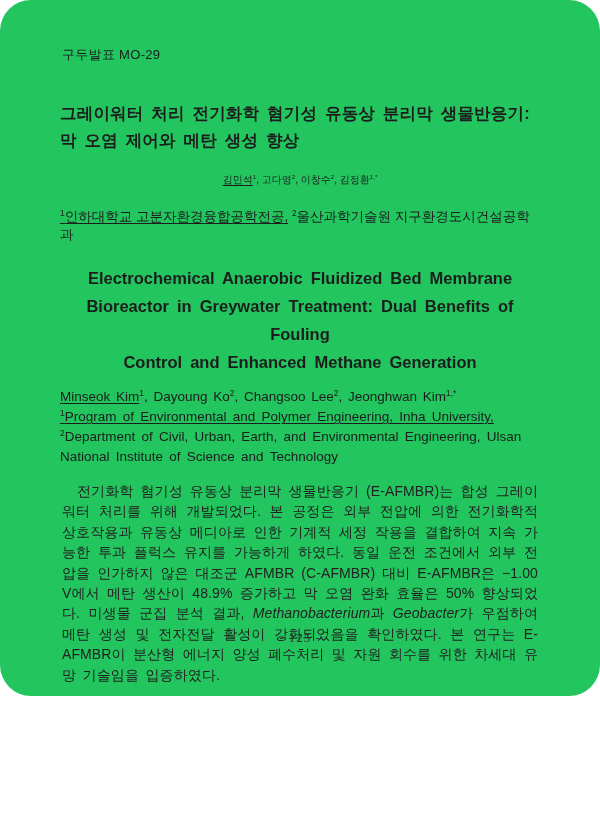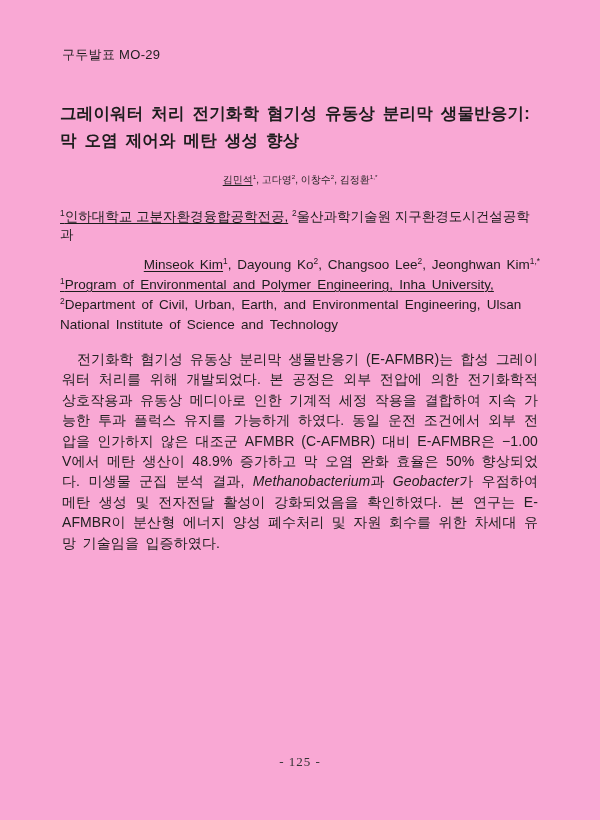--- a/index.html
+++ b/index.html
@@ -5,23 +5,24 @@
   html, body { margin: 0; padding: 0; }
   body {
     width: 600px; height: 820px;
     background: #ffffff;
     font-family: "Liberation Sans", "DejaVu Sans", sans-serif;
     color: #1d1d1d;
     -webkit-font-smoothing: antialiased;
   }
   .page {
     position: relative;
-    width: 600px; height: 820px;
-    background: #f9a8d4;
+    width: 600px; height: 696px;
+    background: #22c55e;
     overflow: hidden;
+    border-radius: 31px;
   }
   .header-label {
     position: absolute;
     top: 46px; left: 62px;
     font-size: 13px;
     letter-spacing: 0.3px;
     color: #1d1d1d;
   }
   .content {
     position: absolute;
@@ -51,21 +52,21 @@
   .title-en {
     margin-top: 20px;
     text-align: center;
     font-size: 16.5px;
     font-weight: 700;
     line-height: 28px;
     word-spacing: 3.5px;
   }
   .authors-en {
     margin-top: 11px;
-    text-align: right;
+    text-align: left;
     font-size: 13.5px;
     line-height: 20px;
     word-spacing: 2px;
   }
   .affil-en {
     margin-top: 0px;
     font-size: 13.5px;
     line-height: 20px;
     word-spacing: 2.5px;
   }
@@ -109,20 +110,25 @@
     <div class="title-ko">
       <div>그레이워터 처리 전기화학 혐기성 유동상 분리막 생물반응기:</div>
       <div>막 오염 제어와 메탄 생성 향상</div>
     </div>
 
     <div class="authors-ko"><span class="u">김민석</span><sup>1</sup><span>, </span><span>고다영</span><sup>2</sup><span>, </span><span>이창수</span><sup>2</sup><span>, </span><span>김정환</span><sup>1,*</sup></div>
 
     <div class="affil-ko"><span class="u"><sup>1</sup><span>인하대학교 고분자환경융합공학전공,</span></span>
 <span><sup>2</sup><span>울산과학기술원 지구환경도시건설공학과</span></span></div>
 
+    <div class="title-en">
+      <div>Electrochemical Anaerobic Fluidized Bed Membrane</div>
+      <div>Bioreactor in Greywater Treatment: Dual Benefits of Fouling</div>
+      <div>Control and Enhanced Methane Generation</div>
+    </div>
 
     <div class="authors-en"><span class="u">Minseok Kim</span><sup>1</sup><span>, </span><span>Dayoung Ko</span><sup>2</sup><span>, </span><span>Changsoo Lee</span><sup>2</sup><span>, </span><span>Jeonghwan Kim</span><sup>1,*</sup></div>
 
     <div class="affil-en">
       <div><span class="u"><sup>1</sup><span>Program of Environmental and Polymer Engineering, Inha University,</span></span></div>
       <div><sup>2</sup><span>Department of Civil, Urban, Earth, and Environmental Engineering, Ulsan National Institute of Science and Technology</span></div>
     </div>
 
     <p class="abstract"><span>전기화학 혐기성 유동상 분리막 생물반응기 (E-AFMBR)는 합성 그레이워터 처리를 위해 개발되었다. 본 공정은 외부 전압에 의한 전기화학적 상호작용과 유동상 메디아로 인한 기계적 세정 작용을 결합하여 지속 가능한 투과 플럭스 유지를 가능하게 하였다. 동일 운전 조건에서 외부 전압을 인가하지 않은 대조군 AFMBR (C-AFMBR) 대비 E-AFMBR은 −1.00 V에서 메탄 생산이 48.9% 증가하고 막 오염 완화 효율은 50% 향상되었다. 미생물 군집 분석 결과, </span><i>Methanobacterium</i><span>과 </span><i>Geobacter</i><span>가 우점하여 메탄 생성 및 전자전달 활성이 강화되었음을 확인하였다. 본 연구는 E-AFMBR이 분산형 에너지 양성 폐수처리 및 자원 회수를 위한 차세대 유망 기술임을 입증하였다.</span></p>
 

